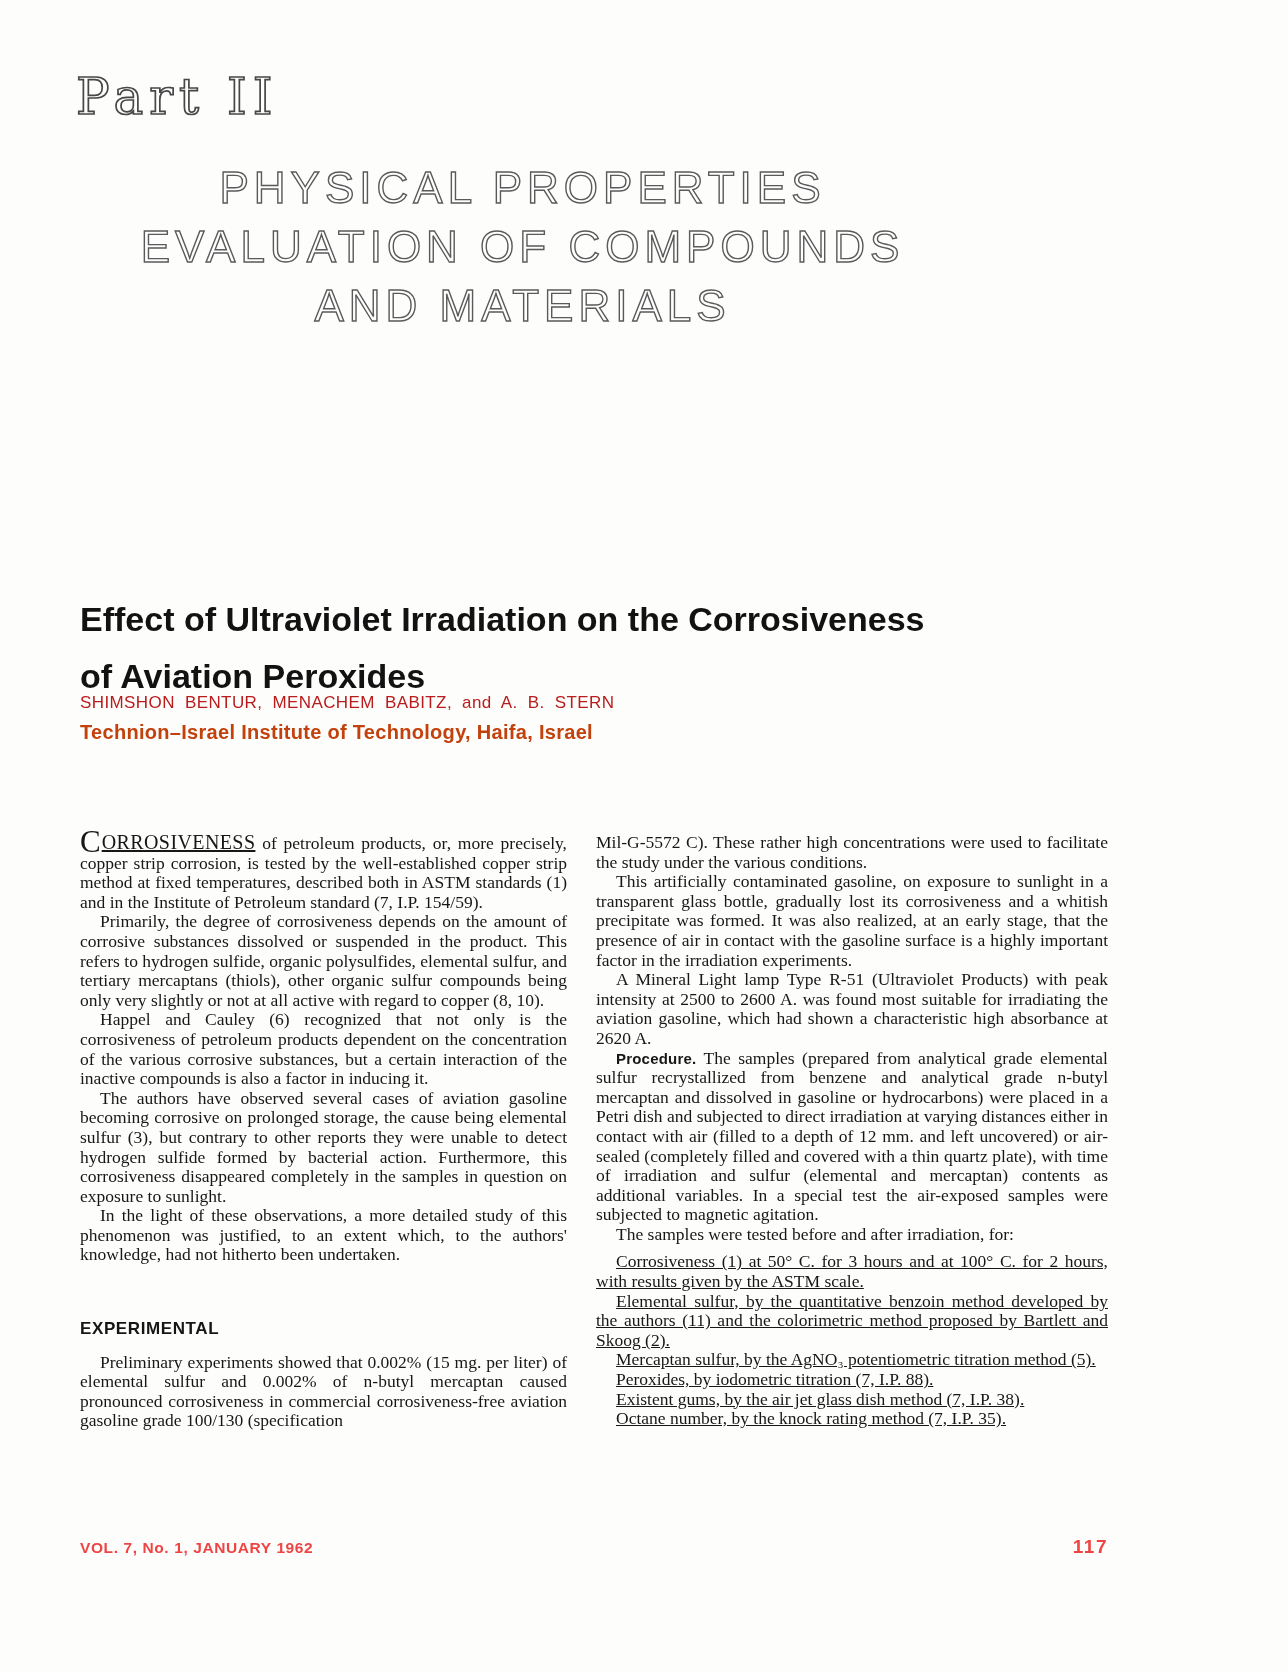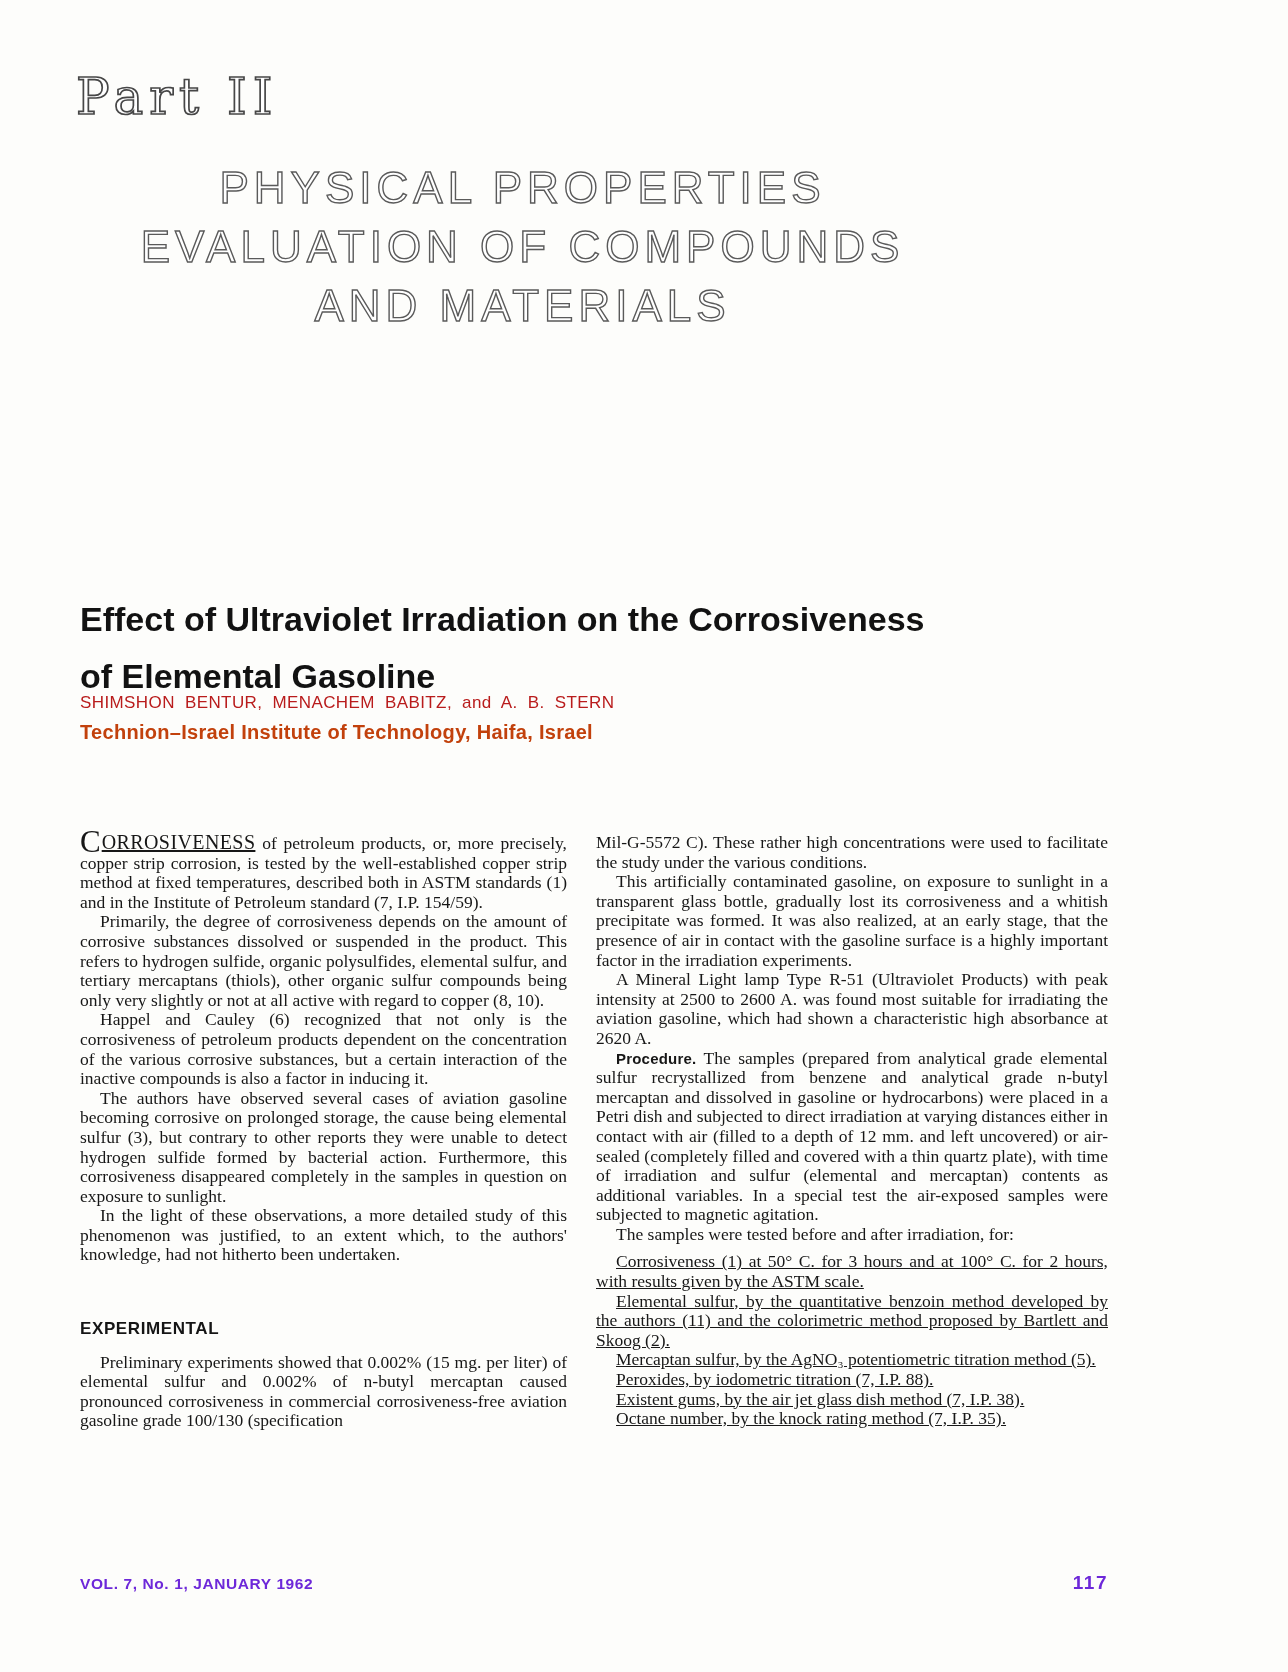--- a/index.html
+++ b/index.html
@@ -127,42 +127,41 @@
   .footer {
     position: absolute;
     left: 80px;
     top: 1536px;
     width: 1028px;
     display: flex;
     justify-content: space-between;
     align-items: baseline;
     font-family: "Liberation Sans", sans-serif;
     font-weight: bold;
-    color: #6d28d9;
-    margin-top: 36px;
+    color: #ef4444;
   }
   .journal { font-size: 15.5px; letter-spacing: 0.6px; }
   .pagenum { font-size: 19px; letter-spacing: 1.5px; }
 </style>
 </head>
 <body>
 
 <div class="page">
 
   <div class="part-label">Part II</div>
 
   <div class="section-display">
     <div>PHYSICAL PROPERTIES</div>
     <div>EVALUATION OF COMPOUNDS</div>
     <div>AND MATERIALS</div>
   </div>
 
   <h1 class="title">
     <span>Effect of Ultraviolet Irradiation on the Corrosiveness</span><br>
-    <span>of Elemental Gasoline</span>
+    <span>of Aviation Peroxides</span>
   </h1>
 
   <div class="authors">SHIMSHON BENTUR, MENACHEM BABITZ, and A. B. STERN</div>
   <div class="affiliation">Technion–Israel Institute of Technology, Haifa, Israel</div>
 
   <div class="columns">
 
     <div class="col col-left">
       <p class="lead"><span class="cap">C</span><span class="leadw">ORROSIVENESS</span><span> of petroleum products, or, more precisely, copper strip corrosion, is tested by the well-established copper strip method at fixed temperatures, described both in ASTM standards (1) and in the Institute of Petroleum standard (7, I.P. 154/59).</span></p>
       <p class="ind">Primarily, the degree of corrosiveness depends on the amount of corrosive substances dissolved or suspended in the product. This refers to hydrogen sulfide, organic polysulfides, elemental sulfur, and tertiary mercaptans (thiols), other organic sulfur compounds being only very slightly or not at all active with regard to copper (8, 10).</p>

